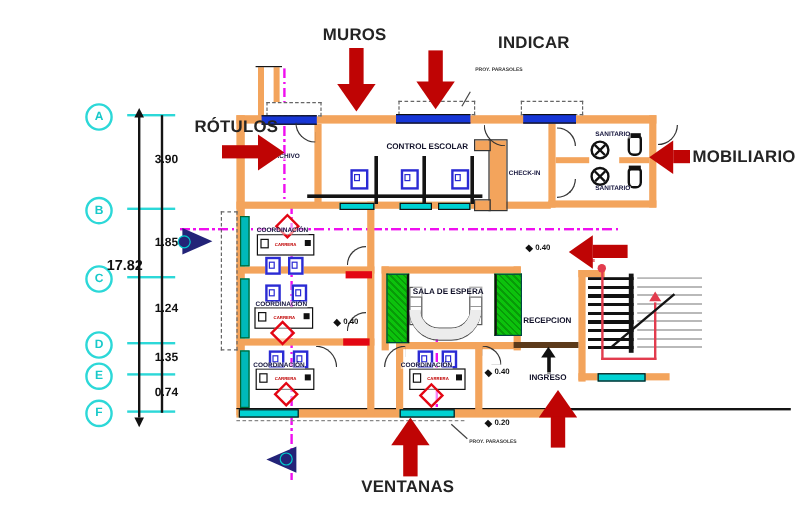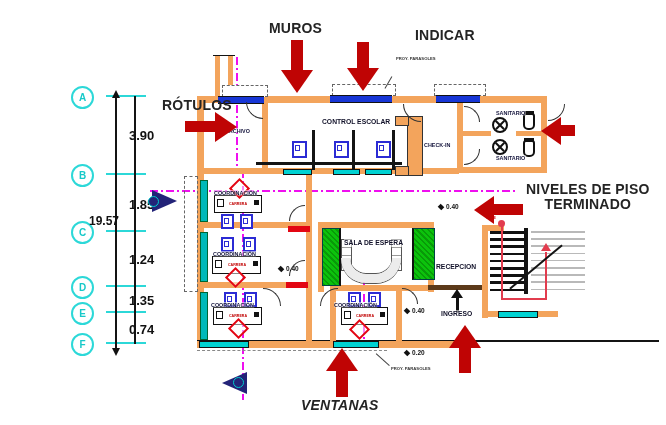--- a/index.html
+++ b/index.html
@@ -11,21 +11,21 @@
   .abody{position:absolute;background:#bf0404;}
   .triD{position:absolute;width:0;height:0;border-left:16px solid transparent;border-right:16px solid transparent;border-top:23px solid #bf0404;}
   .triU{position:absolute;width:0;height:0;border-left:16px solid transparent;border-right:16px solid transparent;border-bottom:23px solid #bf0404;}
   .triR{position:absolute;width:0;height:0;border-top:15px solid transparent;border-bottom:15px solid transparent;border-left:22px solid #bf0404;}
   .triL{position:absolute;width:0;height:0;border-top:14px solid transparent;border-bottom:14px solid transparent;border-right:20px solid #bf0404;}
   
   .bubble{position:absolute;width:19px;height:19px;border:2px solid #2cd8d8;border-radius:50%;
           background:#fff;color:#17c9c9;font-weight:bold;font-size:10px;line-height:19px;text-align:center;}
   .bubble::before{content:"";position:absolute;top:50%;left:-8px;width:37px;border-top:1.3px dashed #222;z-index:-1;}
   .bubble::after{content:"";position:absolute;left:50%;top:-8px;height:37px;border-left:1.3px dashed #222;z-index:-1;}
-  .dimtx{position:absolute;font-weight:bold;font-size:13px;color:#111;}
+  .dimtx{position:absolute;font-weight:bold;font-size:10px;color:#111;}
   .cyantick{position:absolute;height:2px;background:#2cd8d8;}
   .blk{position:absolute;background:#141414;}
   .sTriU{position:absolute;width:0;height:0;border-left:4px solid transparent;border-right:4px solid transparent;border-bottom:8px solid #111;}
   .sTriD{position:absolute;width:0;height:0;border-left:4px solid transparent;border-right:4px solid transparent;border-top:8px solid #111;}
   
   .wall{position:absolute;background:#f3a45c;}
   .wallk{outline:1px solid #333;}
   .winb{position:absolute;background:#1736d6;border-top:1.5px solid #111;border-bottom:1.5px solid #111;}
   .sill{position:absolute;background:#00d2d2;border:1px solid #111;}
   .teal{position:absolute;background:#00b9b9;border:0.5px solid #063;}
@@ -96,21 +96,21 @@
   <div class="blk" style="left:115px;top:96px;width:2px;height:252px;"></div>
   <div class="sTriU" style="left:112px;top:90px;"></div>
   <div class="sTriD" style="left:112px;top:348px;"></div>
   <div class="blk" style="left:134px;top:96px;width:1.5px;height:248px;"></div>
 
   <div class="dimtx" style="left:129px;top:128px;">3.90</div>
   <div class="dimtx" style="left:129px;top:197px;">1.85</div>
   <div class="dimtx" style="left:129px;top:252px;">1.24</div>
   <div class="dimtx" style="left:129px;top:293px;">1.35</div>
   <div class="dimtx" style="left:129px;top:322px;">0.74</div>
-  <div class="dimtx" style="left:89px;top:214px;font-size:12px;">19.57</div>
+  <div class="dimtx" style="left:89px;top:214px;font-size:12px;">17.82</div>
 
   <div class="mgh" style="left:150px;top:190px;width:368px;"></div>
   <div class="mgv" style="left:236px;top:57px;height:110px;"></div>
   <div class="mgv" style="left:242px;top:170px;height:230px;"></div>
   <div class="mgv" style="left:363px;top:278px;height:62px;"></div>
 
   <div class="kTriR" style="left:152px;top:190px;"></div>
   <div class="kc" style="left:148px;top:196px;"></div>
   <div class="kTriL" style="left:222px;top:372px;"></div>
   <div class="kc" style="left:233px;top:377px;"></div>
@@ -282,30 +282,27 @@
   <div class="ann" style="left:367px;top:28px;margin-left:48px;">
     <div>INDICAR</div>
   </div>
   <div class="abody" style="left:357px;top:42px;width:12px;height:27px;"></div>
   <div class="triD" style="left:347px;top:68px;"></div>
 
   <div class="ann" style="left:162px;top:98px;">RÓTULOS</div>
   <div class="abody" style="left:185px;top:121px;width:32px;height:11px;"></div>
   <div class="triR" style="left:215px;top:112px;"></div>
 
+  <div class="ann" style="left:577px;top:123px;">MOBILIARIO</div>
   <div class="triL" style="left:541px;top:117px;"></div>
   <div class="abody" style="left:561px;top:125px;width:14px;height:11px;"></div>
 
-  <div class="ann" style="left:526px;top:182px;">
-    <div>NIVELES DE PISO</div>
-    <div>TERMINADO</div>
-  </div>
   <div class="triL" style="left:474px;top:196px;"></div>
   <div class="abody" style="left:494px;top:204px;width:29px;height:11px;"></div>
 
   <div class="triU" style="left:449px;top:325px;"></div>
   <div class="abody" style="left:459px;top:347px;width:12px;height:26px;"></div>
 
-  <div class="ann" style="left:301px;top:398px;font-style:italic;">VENTANAS</div>
+  <div class="ann" style="left:301px;top:398px;">VENTANAS</div>
   <div class="triU" style="left:326px;top:348px;"></div>
   <div class="abody" style="left:336px;top:370px;width:12px;height:27px;"></div>
 
 </div>
 
 </body></html>

